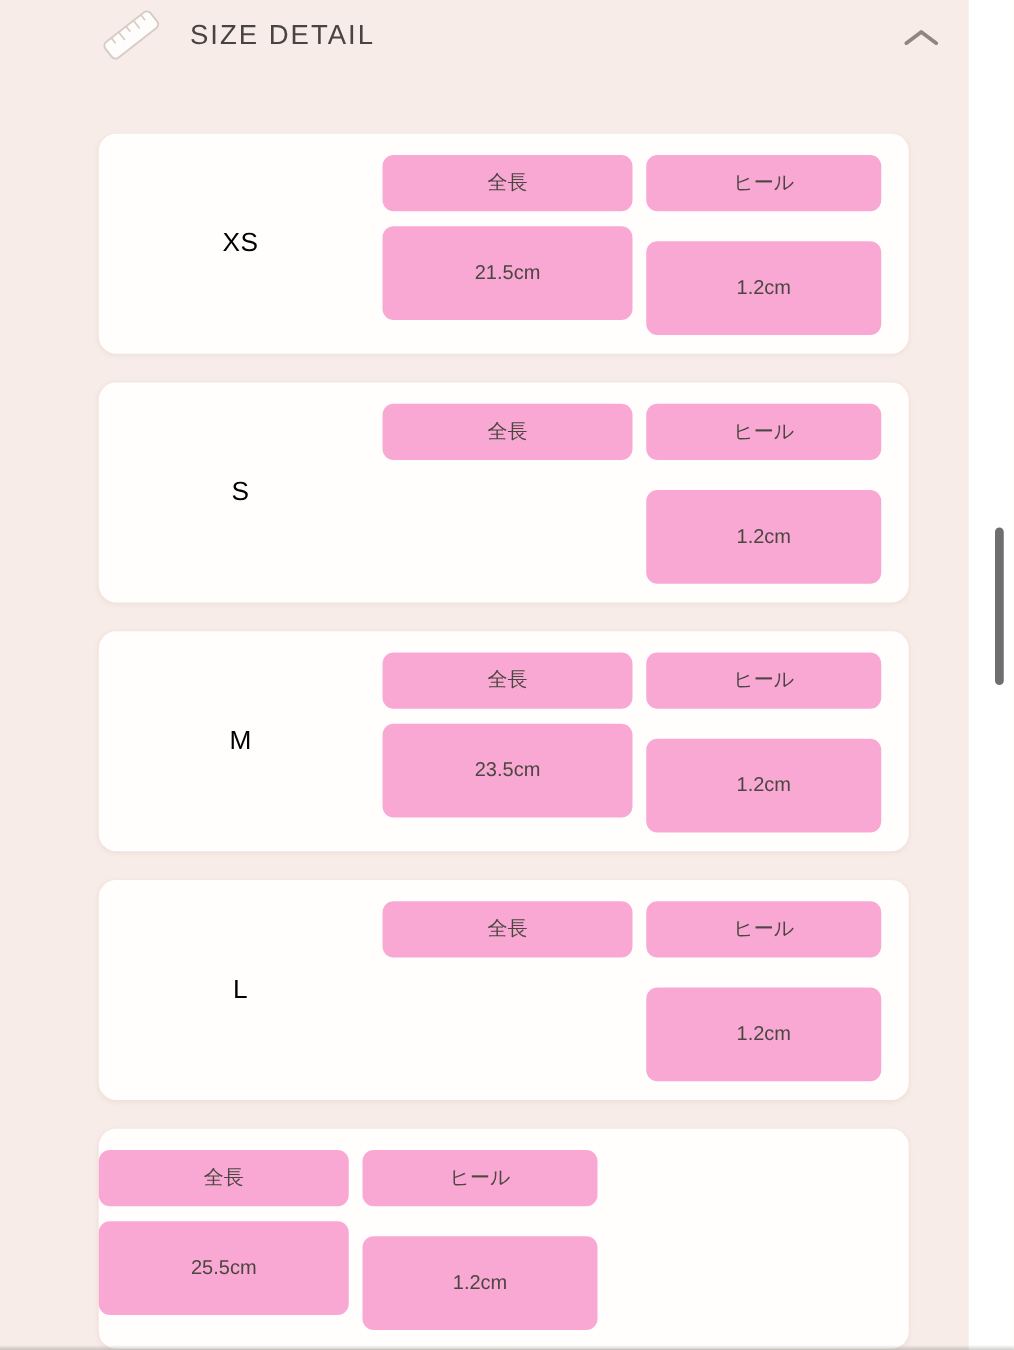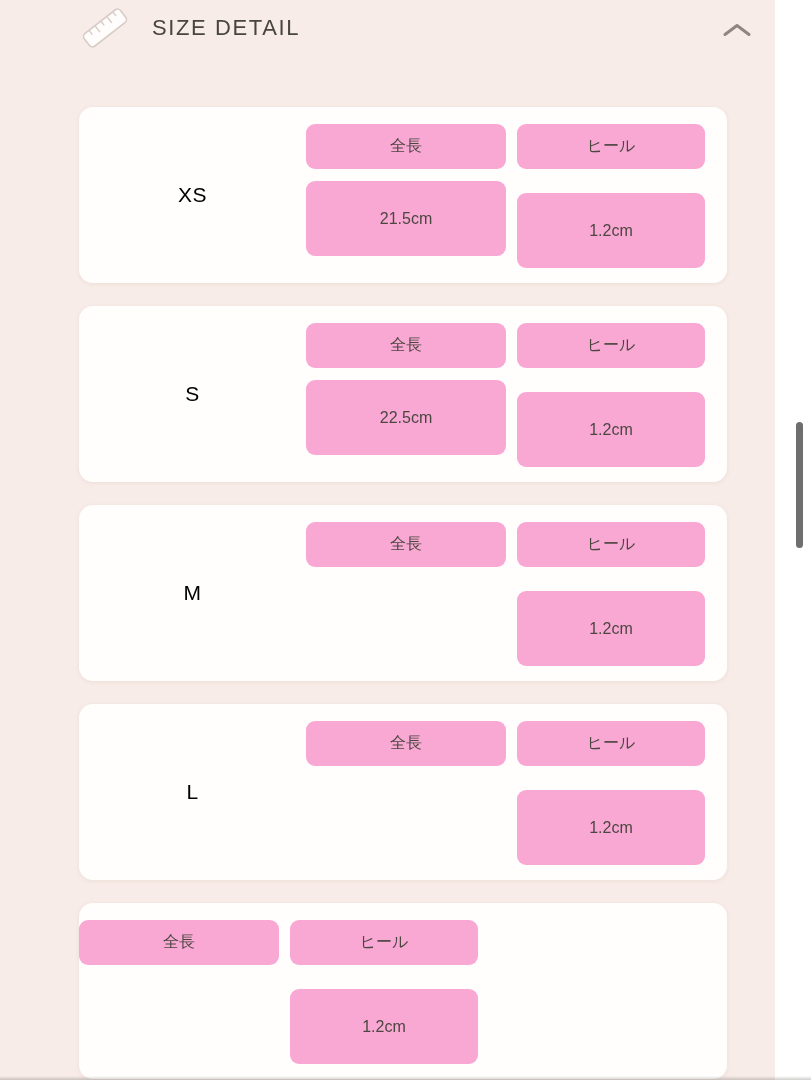--- a/index.html
+++ b/index.html
@@ -123,34 +123,34 @@
         <div class="pill pill-value">1.2cm</div>
       </div>
     </div>
   </section>
 
   <section class="card">
     <div class="size-label">S</div>
     <div class="cols">
       <div class="col">
         <div class="pill pill-head">全長</div>
-        <div class="pill pill-value">22.5cm</div>
       </div>
       <div class="col col-2">
         <div class="pill pill-head">ヒール</div>
         <div class="pill pill-value">1.2cm</div>
       </div>
     </div>
   </section>
 
   <section class="card">
     <div class="size-label">M</div>
     <div class="cols">
       <div class="col">
         <div class="pill pill-head">全長</div>
+        <div class="pill pill-value">23.5cm</div>
       </div>
       <div class="col col-2">
         <div class="pill pill-head">ヒール</div>
         <div class="pill pill-value">1.2cm</div>
       </div>
     </div>
   </section>
 
   <section class="card">
     <div class="size-label">L</div>
@@ -162,20 +162,21 @@
         <div class="pill pill-head">ヒール</div>
         <div class="pill pill-value">1.2cm</div>
       </div>
     </div>
   </section>
 
   <section class="card">
     <div class="cols">
       <div class="col">
         <div class="pill pill-head">全長</div>
+        <div class="pill pill-value">25.5cm</div>
       </div>
       <div class="col col-2">
         <div class="pill pill-head">ヒール</div>
         <div class="pill pill-value">1.2cm</div>
       </div>
     </div>
   </section>
 
 </div>
 

